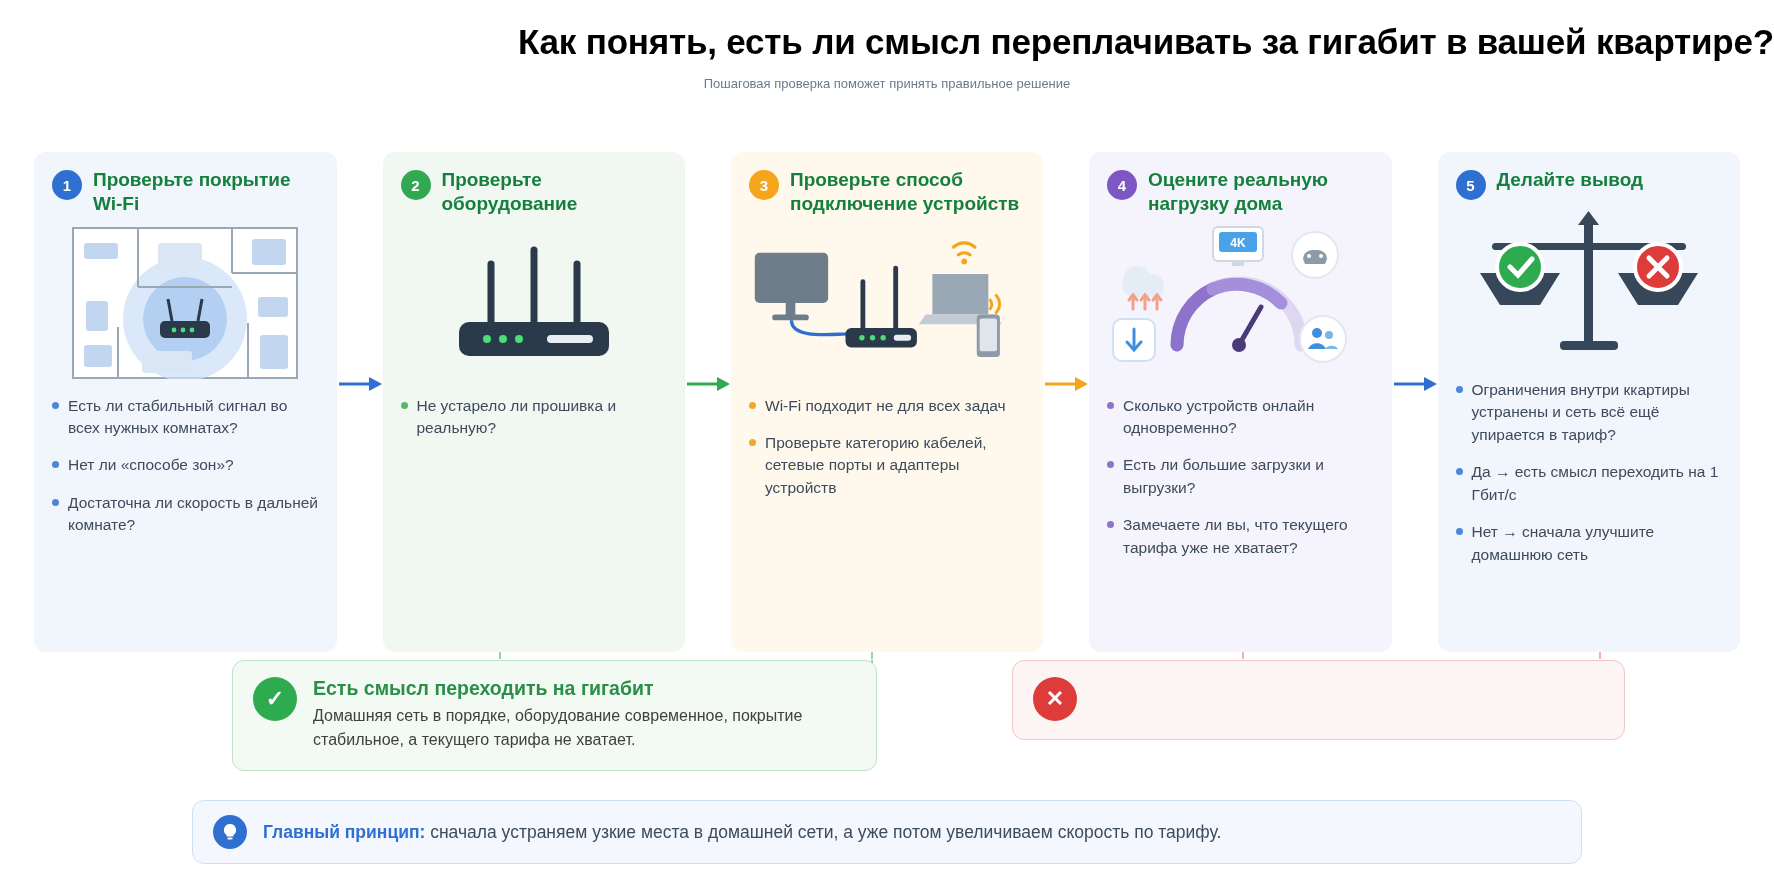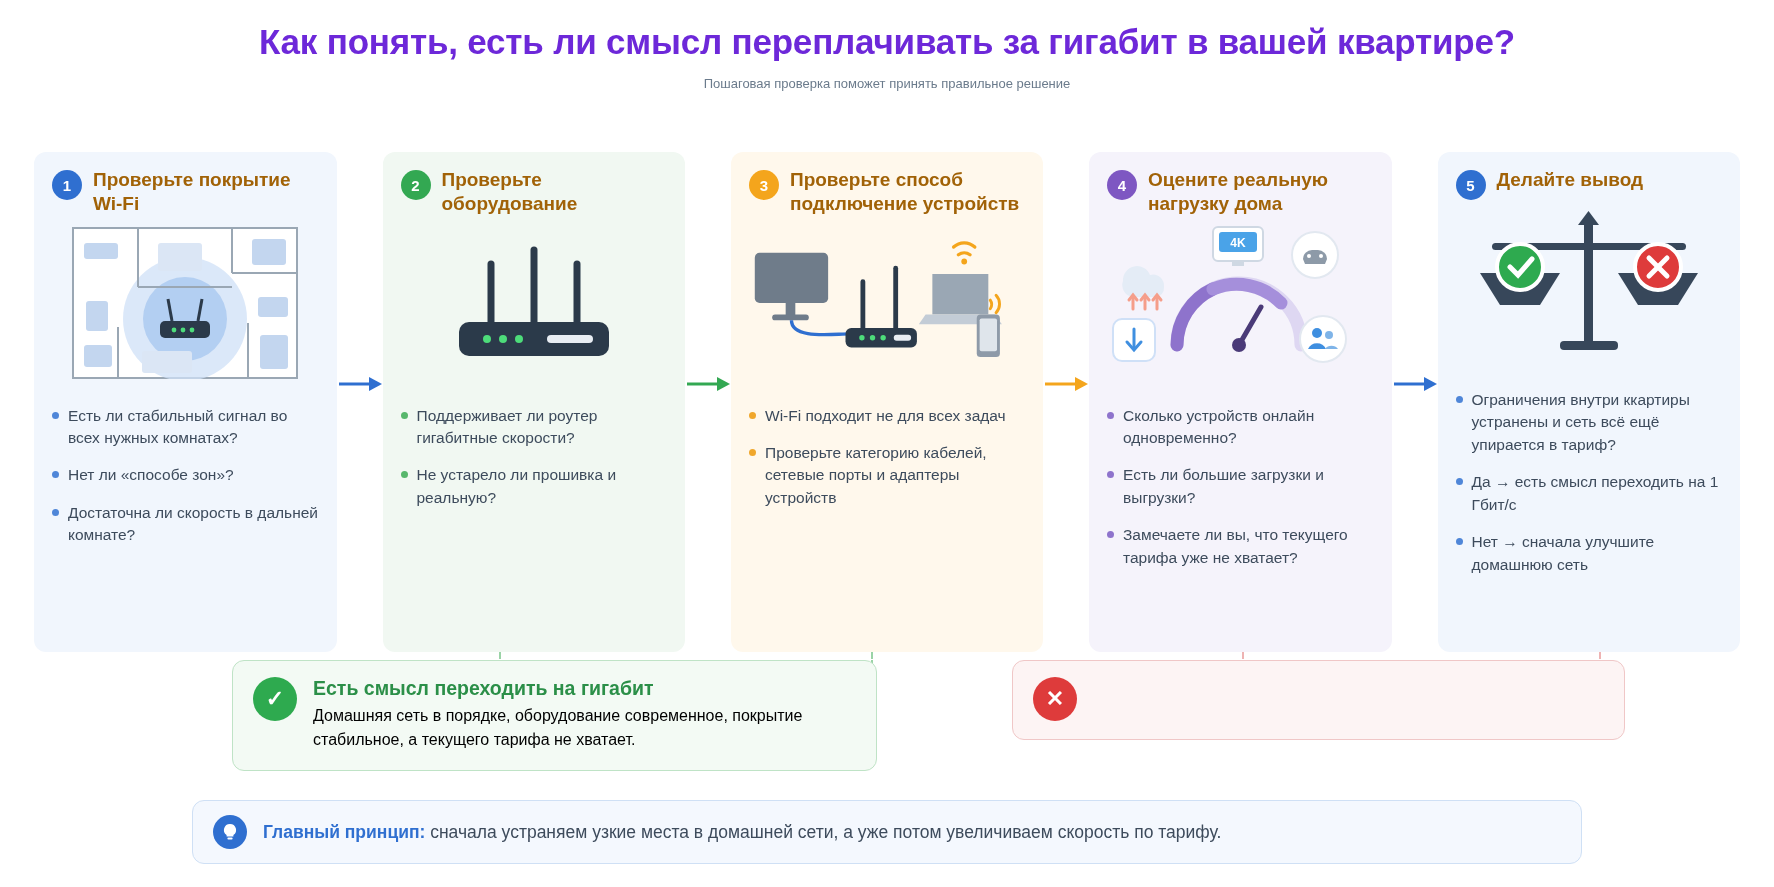--- a/index.html
+++ b/index.html
@@ -13,23 +13,24 @@
     overflow: hidden;
   }
 
   .page { position: relative; width: 1774px; height: 887px; }
 
   
   .header { padding-top: 22px; text-align: center; }
   .title {
     font-size: 35px;
     font-weight: bold;
-    color: #6d28d9;
+    color: #000000;
     letter-spacing: -0.2px;
     line-height: 1.15;
+    text-align: right;
   }
   .subtitle {
     margin-top: 14px;
     font-size: 13px;
     color: #6b7b8c;
     font-weight: normal;
   }
 
   
   .steps {
@@ -64,27 +65,27 @@
     display: flex; align-items: center; justify-content: center;
     margin-top: 2px;
   }
   .b-blue { background: #2f6fd0; }
   .b-green { background: #33a852; }
   .b-orange { background: #f4a51c; }
   .b-purple { background: #7e57c2; }
   .card-title {
     font-size: 19px;
     font-weight: bold;
-    color: #a16207;
+    color: #15803d;
     line-height: 1.25;
   }
 
   .art { height: 175px; display: flex; align-items: center; justify-content: center; }
 
-  .bullets { margin-top: 14px; }
+  .bullets { margin-top: 4px; }
   .bullet {
     display: flex; gap: 9px;
     font-size: 15.5px;
     line-height: 1.45;
     color: #3d4b5c;
     margin-bottom: 15px;
   }
   .dot {
     flex: 0 0 auto;
     width: 7px; height: 7px;
@@ -133,21 +134,21 @@
     flex: 0 0 auto;
     width: 44px; height: 44px; border-radius: 50%;
     display: flex; align-items: center; justify-content: center;
     color: #fff; font-size: 22px; font-weight: bold;
   }
   .circ.g { background: #2eaa4f; }
   .circ.r { background: #de3b3b; }
   .outcome-title { font-size: 19.5px; font-weight: bold; margin-bottom: 4px; }
   .outcome.good .outcome-title { color: #2b8f48; }
   .outcome.bad .outcome-title { color: #cf3a3a; }
-  .outcome-text { font-size: 16px; color: #000000; line-height: 1.5; }
+  .outcome-text { font-size: 16px; color: #404040; line-height: 1.5; }
 
   
   .footnote {
     position: absolute;
     left: 192px; top: 800px; width: 1390px;
     background: #f4f8fe;
     border: 1px solid #cfe0f5;
     border-radius: 12px;
     padding: 14px 20px;
     display: flex; align-items: center; gap: 16px;
@@ -265,24 +266,20 @@
           <rect x="20" y="94" width="150" height="34" rx="10" fill="#2b3a4a"></rect>
           <circle cx="48" cy="111" r="4" fill="#4ddc7a"></circle>
           <circle cx="64" cy="111" r="4" fill="#4ddc7a"></circle>
           <circle cx="80" cy="111" r="4" fill="#4ddc7a"></circle>
           <rect x="108" y="107" width="46" height="8" rx="4" fill="#e8edf3"></rect>
         </svg>
       </div>
       <div class="bullets">
         <div class="bullet">
           <span class="dot d-green"></span>
-          <span>Поддерживает ли роутер гигабитные скорости?</span>
-        </div>
-        <div class="bullet">
-          <span class="dot d-green"></span>
           <span>Не устарело ли прошивка и реальную?</span>
         </div>
       </div>
     </div>
 
     <div class="arrow">
       <svg width="46" height="20" viewBox="0 0 46 20">
         <line x1="2" y1="10" x2="32" y2="10" stroke="#33a852" stroke-width="3"></line>
         <polygon points="32,3 45,10 32,17" fill="#33a852"></polygon>
       </svg>

